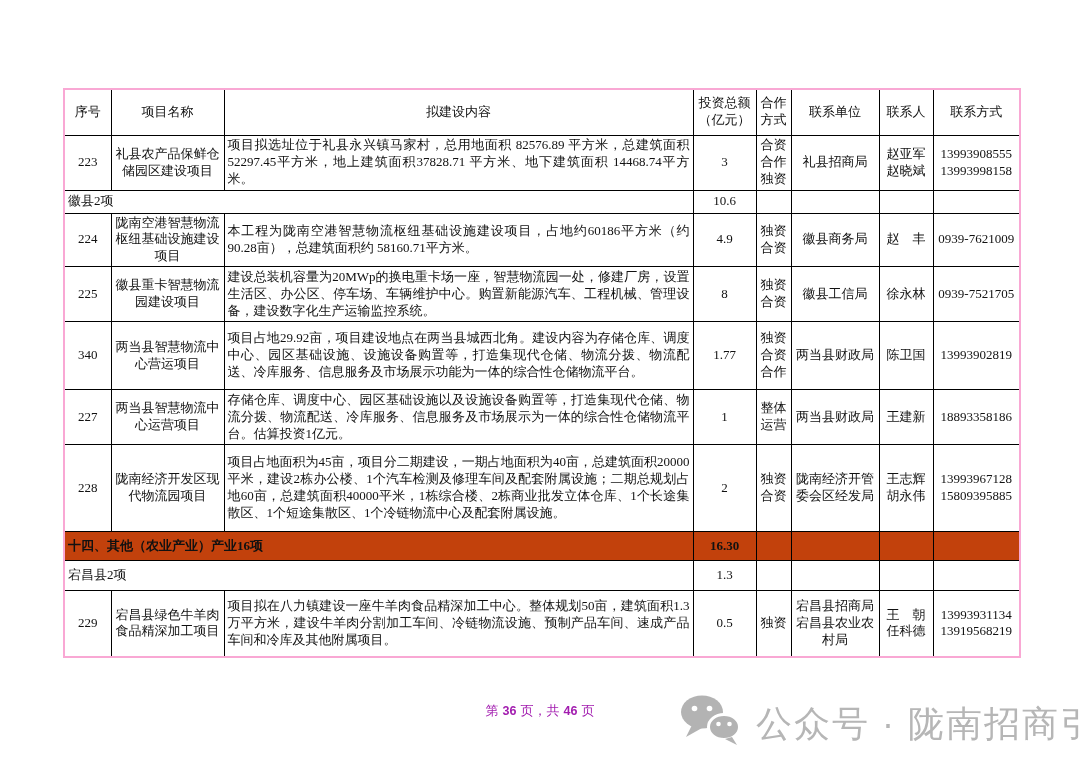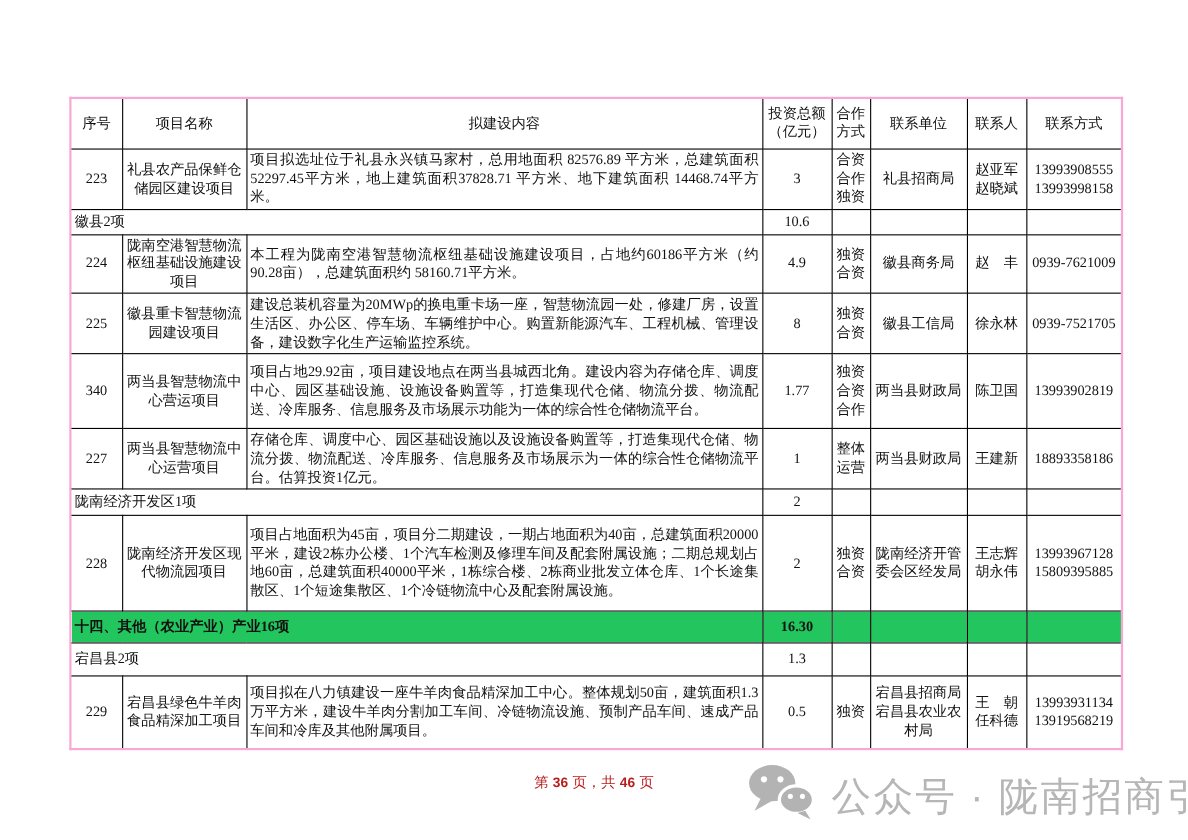--- a/index.html
+++ b/index.html
@@ -18,24 +18,24 @@
     font-size:13px;line-height:1.3;
     padding:1px 3px;vertical-align:middle;
     white-space:pre-line;font-weight:normal;
     overflow:hidden;
   }
   .doc-table th{text-align:center;}
   .cell-center{text-align:center;}
   .cell-content{text-align:left;padding:2px 5px;text-align:justify;margin-left:16px;}
   .cell-name{text-align:center;padding:2px 2px;}
   .cell-label{text-align:left;padding-left:5px;}
-  .section-row td{background:#22c55e;font-weight:bold;}
+  .section-row td{background:#c2410c;font-weight:bold;}
   .page-footer{
     position:absolute;top:702px;left:0;width:1080px;
-    text-align:center;font-size:13px;color:#b91c1c;
+    text-align:center;font-size:13px;color:#a21caf;
   }
   .page-footer .num{font-weight:bold;margin:0 4px;font-family:"Liberation Sans",sans-serif;font-size:12.5px;}
   .watermark{
     position:absolute;top:694px;left:678px;
     display:flex;align-items:center;gap:12px;
     color:#b6b6b6;font-size:36px;letter-spacing:2px;
     font-family:"Liberation Sans","DejaVu Sans",sans-serif;
     white-space:nowrap;
   }
   .watermark svg{flex:0 0 auto;}
@@ -127,28 +127,20 @@
         <td class="cell-center">227</td>
         <td class="cell-name">两当县智慧物流中心运营项目</td>
         <td class="cell-content">存储仓库、调度中心、园区基础设施以及设施设备购置等，打造集现代仓储、物流分拨、物流配送、冷库服务、信息服务及市场展示为一体的综合性仓储物流平台。估算投资1亿元。</td>
         <td class="cell-center">1</td>
         <td class="cell-center">整体
 运营</td>
         <td class="cell-center">两当县财政局</td>
         <td class="cell-center">王建新</td>
         <td class="cell-center">18893358186</td>
       </tr>
-      <tr style="height: 24px;">
-        <td class="cell-label" colspan="3">陇南经济开发区1项</td>
-        <td class="cell-center">2</td>
-        <td></td>
-        <td></td>
-        <td></td>
-        <td></td>
-      </tr>
       <tr style="height: 87px;">
         <td class="cell-center">228</td>
         <td class="cell-name">陇南经济开发区现代物流园项目</td>
         <td class="cell-content">项目占地面积为45亩，项目分二期建设，一期占地面积为40亩，总建筑面积20000平米，建设2栋办公楼、1个汽车检测及修理车间及配套附属设施；二期总规划占地60亩，总建筑面积40000平米，1栋综合楼、2栋商业批发立体仓库、1个长途集散区、1个短途集散区、1个冷链物流中心及配套附属设施。</td>
         <td class="cell-center">2</td>
         <td class="cell-center">独资
 合资</td>
         <td class="cell-center">陇南经济开管委会区经发局</td>
         <td class="cell-center">王志辉
 胡永伟</td>

